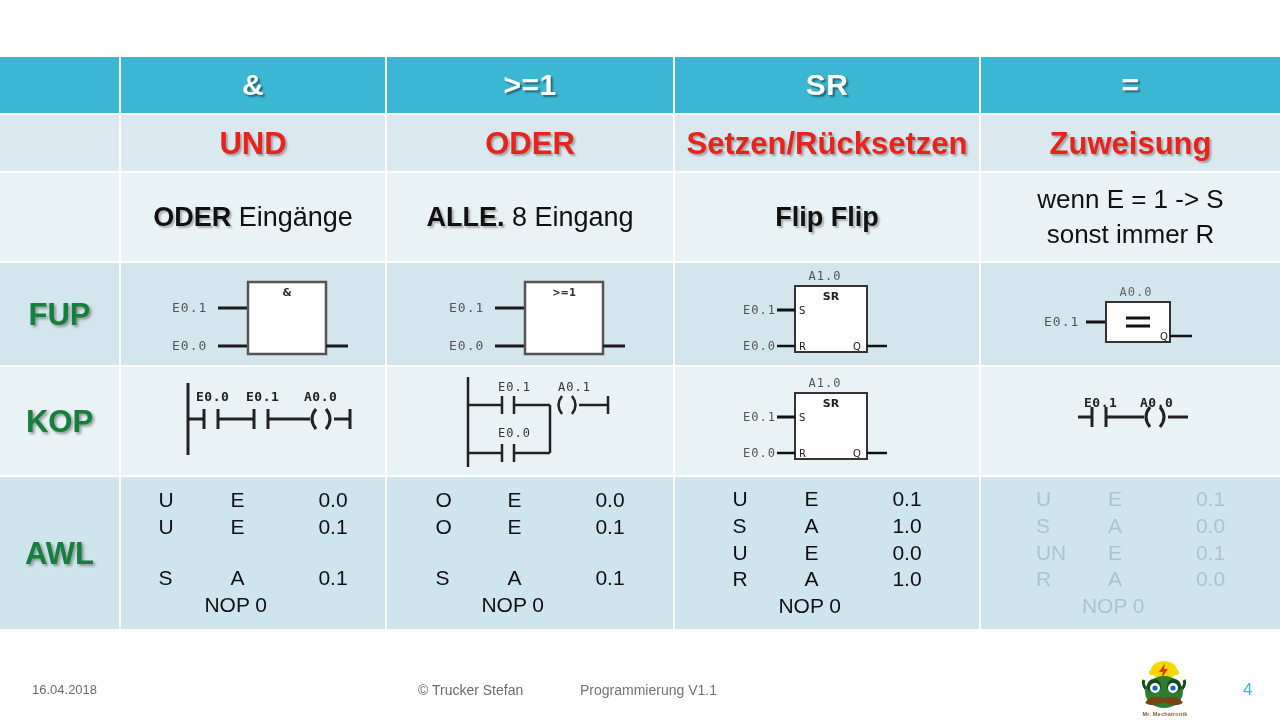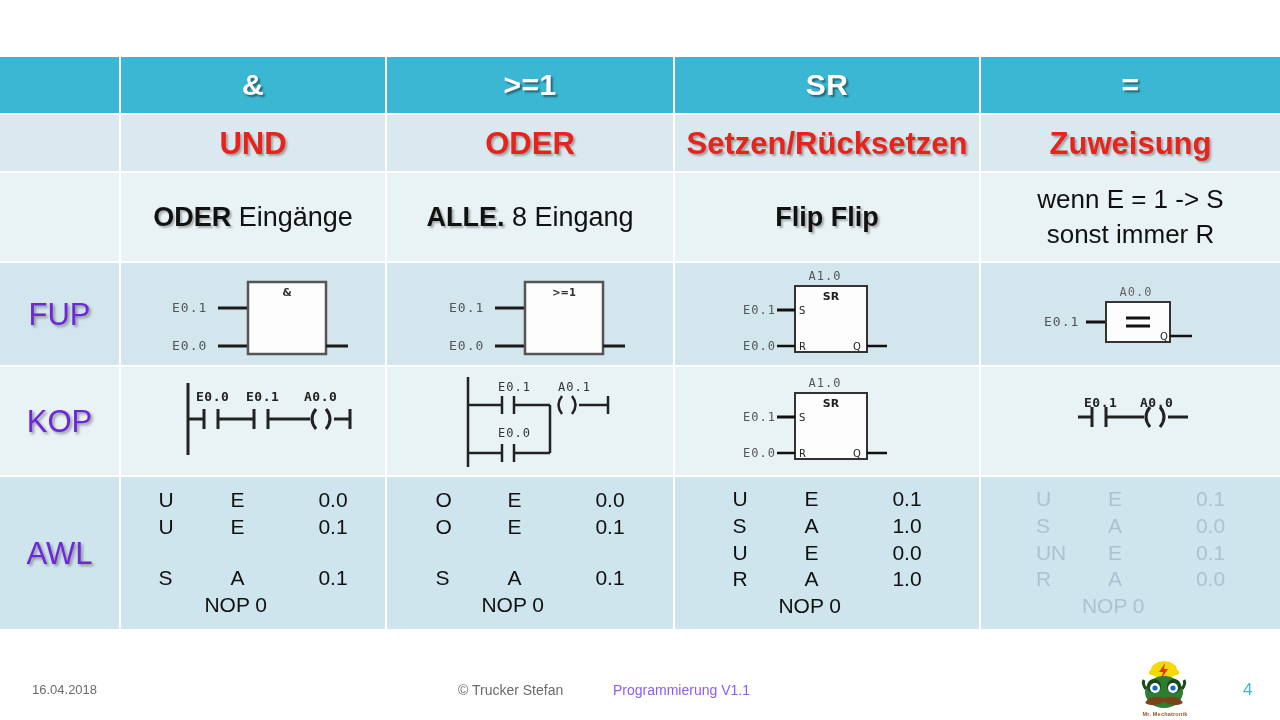--- a/index.html
+++ b/index.html
@@ -53,21 +53,21 @@
   
   .desc{
     font-size:27px;color:#111;line-height:1.22;
   }
   .desc .plain{font-weight:normal;}
   .desc .bold-shadow{font-weight:bold;text-shadow:2px 2px 2px rgba(120,120,120,.55);}
   .desc-two{font-size:26px;color:#111;line-height:1.35;font-weight:normal;text-align:center;}
 
   
   .rowlabel{
-    font-size:31px;font-weight:normal;color:#6d28d9;
+    font-size:31px;font-weight:bold;color:#15803d;
     text-shadow:2px 2px 3px rgba(110,110,110,.7);
     line-height:1;
     text-align:center;
   }
 
   
   .dia{display:block;margin:0 auto;}
 
   
   .awl{
@@ -78,22 +78,22 @@
   .awl .ln{display:flex;}
   .awl .op{width:72px;display:inline-block;}
   .awl .od{width:88px;display:inline-block;text-align:left;}
   .awl .ad{display:inline-block;text-align:left;}
   .awl .blank{height:24px;}
   .awl .nop{padding-left:46px;}
 
   
   .footer{position:absolute;left:0;top:672px;width:1280px;height:48px;}
   .f-date{position:absolute;left:32px;top:10px;font-size:13px;color:#6b6b6b;}
-  .f-copy{position:absolute;left:418px;top:10px;font-size:14px;color:#6b6b6b;margin-left:40px;}
-  .f-prog{position:absolute;left:613px;top:10px;font-size:14px;color:#8b5cf6;}
+  .f-copy{position:absolute;left:418px;top:10px;font-size:14px;color:#6b6b6b;}
+  .f-prog{position:absolute;left:580px;top:10px;font-size:14px;color:#737373;}
   .f-page{position:absolute;left:1243px;top:8px;font-size:17px;color:#3cb7d3;}
   .logo{position:absolute;left:1132px;top:-12px;width:64px;height:58px;}
   .logo-cap{
     position:absolute;left:1128px;top:39px;width:74px;text-align:center;
     font-size:5.5px;font-weight:bold;color:#8a5a2b;letter-spacing:.2px;
   }
 </style>
 </head>
 <body>
 

